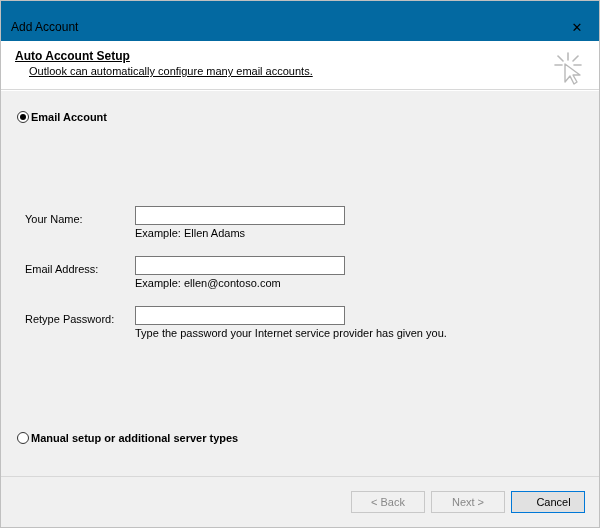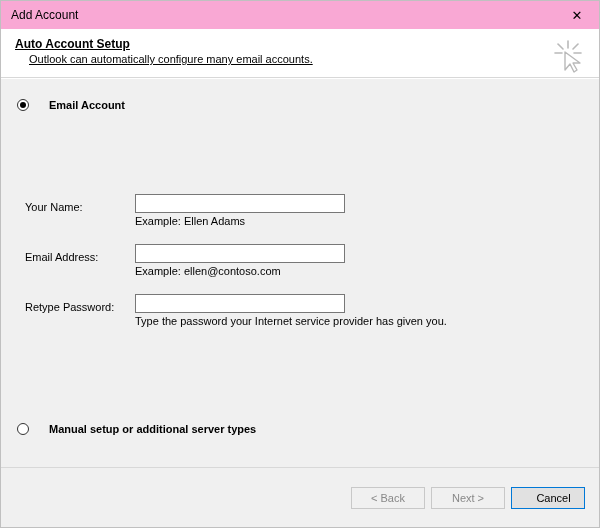--- a/index.html
+++ b/index.html
@@ -18,22 +18,22 @@
     display: flex;
     flex-direction: column;
     background: #fff;
     position: relative;
   }
   .titlebar {
     height: 28px;
     display: flex;
     align-items: center;
     justify-content: space-between;
-    padding: 0 0 0 10px;
-    background: #f9a8d4;
+    padding: 12px 0 0 10px;
+    background: #0369a1;
   }
   .title-text { font-size: 12px; }
   .close-btn {
     width: 44px;
     height: 28px;
     display: flex;
     align-items: center;
     justify-content: center;
     cursor: default;
   }
@@ -57,21 +57,21 @@
   }
 
   .body-area {
     flex: 1;
     background: #f0f0f0;
     padding: 20px 16px 0 16px;
     box-sizing: border-box;
     position: relative;
     border-top: 1px solid #fff;
   }
-  .radio-row { display:flex; align-items:center; gap:20px; }
+  .radio-row { display:flex; align-items:center; gap:2px; }
   .radio-label { font-weight:600; font-size:11px; }
   .radio-dot {
     width:12px; height:12px; border-radius:50%;
     border:1px solid #333; background:#fff; position:relative;
     box-sizing:border-box;
   }
   .radio-dot.selected::after{
     content:""; position:absolute; top:2px; left:2px; width:6px; height:6px;
     background:#000; border-radius:50%;
   }
@@ -83,21 +83,21 @@
     width:210px; height:19px; border:1px solid #777; background:#fff;
     box-sizing:border-box; font-size:11px; padding:0 3px;
   }
   .example-row { height:16px; margin-bottom:10px; }
   .example-text { font-size:11px; color:#000; margin-left:110px; }
 
   .second-radio { position:absolute; left:16px; bottom:32px; }
   .second-radio .radio-label { font-weight:600; }
 
   .footer-bar {
-    height: 60px;
+    height: 51px;
     background:#f0f0f0;
     border-top:1px solid #d8d8d8;
     display:flex;
     align-items:center;
     justify-content:flex-end;
     padding: 0 14px;
     gap:6px;
     box-sizing:border-box;
   }
   .btn {

